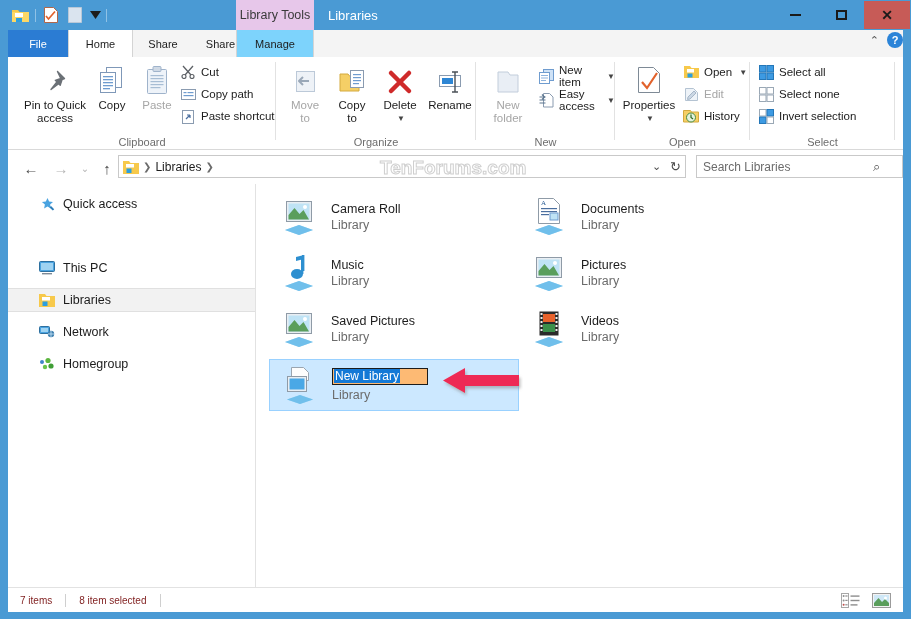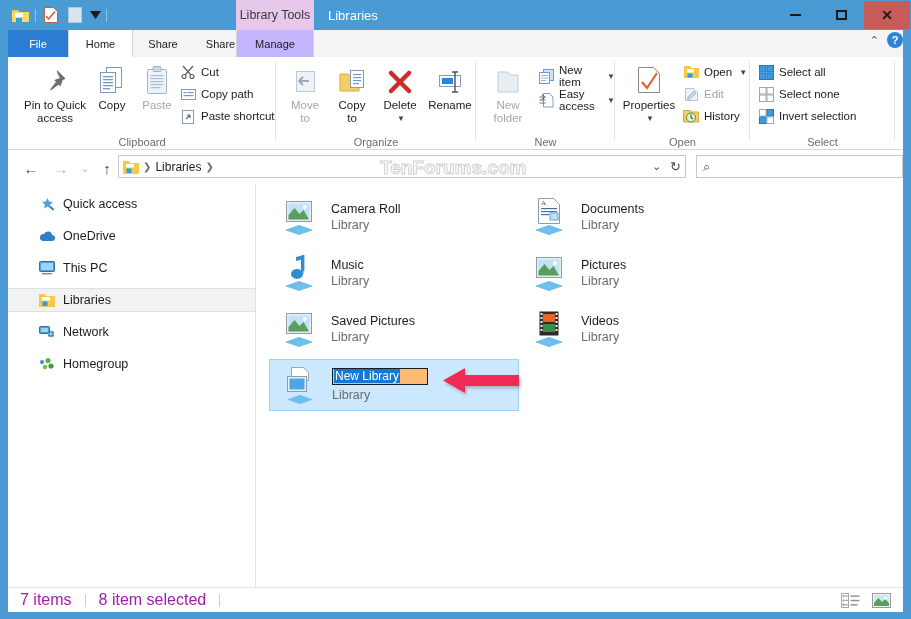--- a/index.html
+++ b/index.html
@@ -163,21 +163,21 @@
     font-family: "Liberation Sans", sans-serif;
     pointer-events: none;
   }
 
   
   .statusbar {
     position: absolute; left: 8px; top: 587px; width: 895px; height: 25px;
     background: #ffffff; border-top: 1px solid #e2e2e2;
     display: flex; align-items: center;
   }
-  .status-txt { font-size: 16px; color: #a21caf; }
+  .status-txt { font-size: 10px; color: #7f1d1d; }
   .status-sep { width: 1px; height: 13px; background: #cfcfcf; margin: 0 13px; }
   .viewbtns { position: absolute; right: 12px; top: 0; height: 25px; display: flex; align-items: center; gap: 12px; }
 
   .frame-bottom { position: absolute; left: 0; bottom: 0; width: 911px; height: 7px; background: #4a9ad4; }
   .frame-left { position: absolute; left: 0; top: 30px; width: 8px; height: 582px; background: #4a9ad4; }
   .frame-right { position: absolute; right: 0; top: 30px; width: 8px; height: 582px; background: #4a9ad4; }
 </style>
 </head>
 <body>
 
@@ -228,21 +228,21 @@
         </div>
     </div>
   </div>
 
   <div class="tabstrip">
     <div class="tabstrip-rest"></div>
     <div class="tab file" style="left:0px;width:60px;">File</div>
     <div class="tab active" style="left:60px;width:65px;">Home</div>
     <div class="tab" style="left:125px;width:60px;background:#f4f4f4;">Share</div>
     <div class="tab" style="left:185px;width:55px;background:#f4f4f4;">Share</div>
-    <div class="tab contextual" style="left:228px;width:78px;background:#c4b5fd;">Manage</div>
+    <div class="tab contextual" style="left:228px;width:78px;background:#7dd3fc;">Manage</div>
   </div>
 
   <div class="ribbon-ctl">
     <span class="chev-up">⌃</span>
     <span class="helpbtn">?</span>
   </div>
 
   <div class="ribbon">
 
     <div class="rgroup" style="left:0px;width:268px;">
@@ -534,47 +534,40 @@
       <span class="crumb-sep">❯</span>
       <span class="crumb">Libraries</span>
       <span class="crumb-sep">❯</span>
       <span class="addr-right">
         <span style="font-size:11px;color:#4b4b4b;">⌄</span>
         <span style="font-size:13px;color:#4b4b4b;">↻</span>
       </span>
     </div>
 
     <div class="searchbox">
+      <input type="text" placeholder="Search Libraries" style="">
       <span style="font-size:13px;color:#4b4b4b;">⌕</span>
     </div>
   </div>
 
   <div class="watermark">TenForums.com</div>
 
   <div class="content">
 
     <div class="sidebar">
       <div class="navitem" style="top:8px;">
         <span class="nic">
           <svg width="15" height="15" viewBox="0 0 15 15">
             <path d="M7.5 1l1.6 3.6 3.9.4-2.9 2.6.8 3.8-3.4-2-3.4 2 .8-3.8L1.9 5l3.9-.4z" fill="#4aa3e0"></path>
             <path d="M11 9l3.2 3.2-1.4 1.4L9.6 10.4z" fill="#2b7cb8"></path>
           </svg>
         </span>
         <span>Quick access</span>
       </div>
 
-      <div class="navitem" style="top:40px;">
-        <span class="nic">
-          <svg width="16" height="13" viewBox="0 0 16 13">
-            <path d="M4 11h9a3 3 0 000-6 4.2 4.2 0 00-8-1 3 3 0 00-1 7z" fill="#2d7ec4"></path>
-          </svg>
-        </span>
-        <span>OneDrive</span>
-      </div>
 
       <div class="navitem" style="top:72px;">
         <span class="nic">
           <svg width="16" height="14" viewBox="0 0 16 14">
             <rect x="0.5" y="0.5" width="15" height="10" rx="1" fill="#4aa3e0" stroke="#2d6f9e"></rect>
             <rect x="2" y="2" width="12" height="7" fill="#9fd3f2"></rect>
             <rect x="3" y="12" width="10" height="1.4" fill="#7e8a96"></rect>
           </svg>
         </span>
         <span>This PC</span>

